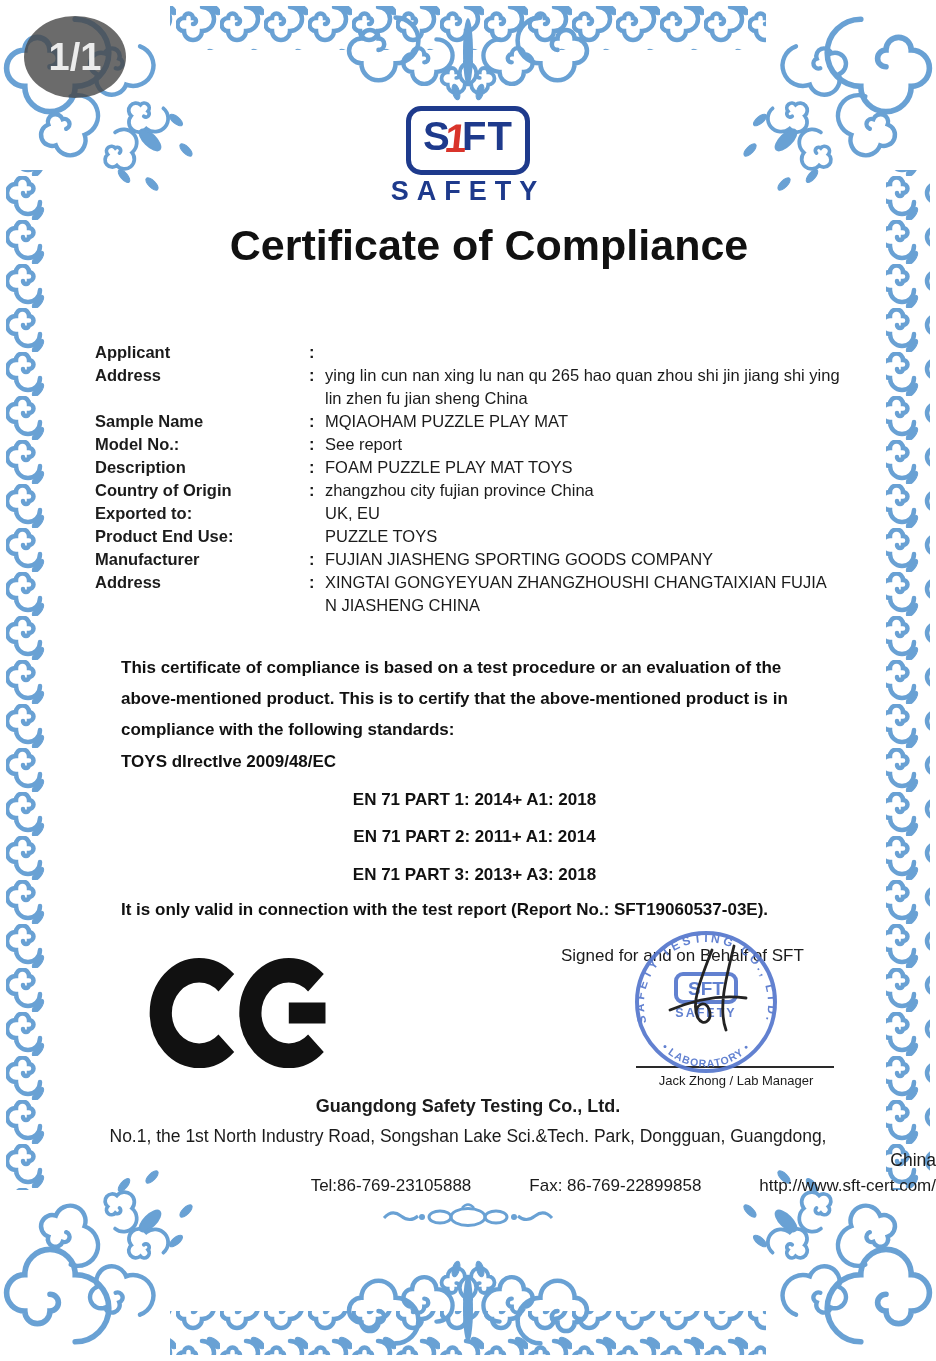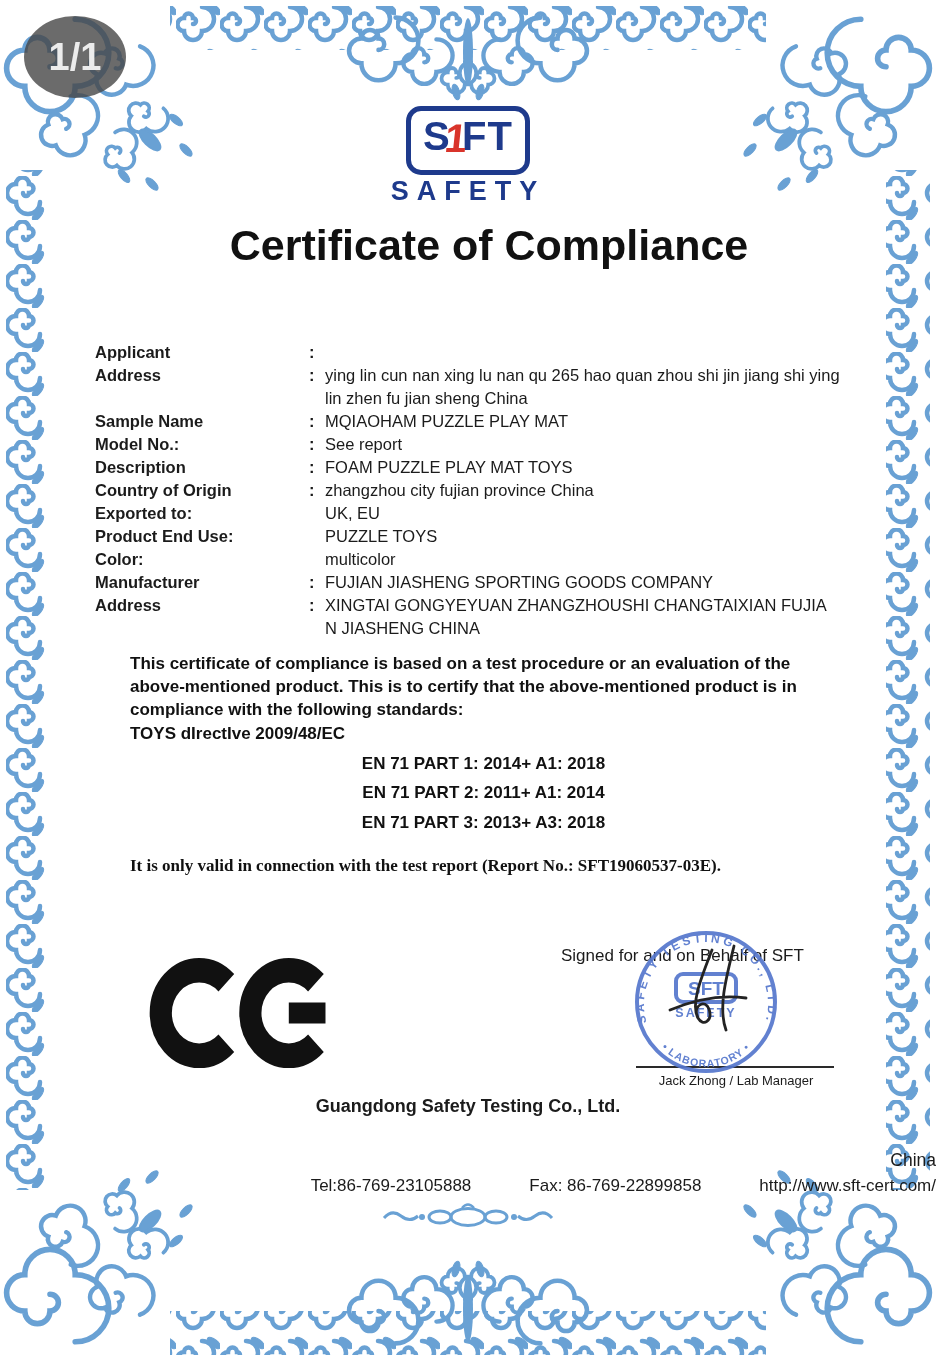--- a/index.html
+++ b/index.html
@@ -37,25 +37,25 @@
   .cert-line b{font-weight:bold;}
   .cert-line .sep{margin:0 6px;}
 
   .fields{top:341px;left:95px;width:755px;}
   .frow{display:grid;grid-template-columns:214px 16px 1fr;font-size:16.5px;
     line-height:23px;}
   .frow .lab{font-weight:bold;}
   .frow .col{font-weight:bold;}
   .frow .val{white-space:pre-line;}
 
-  .statement{top:652px;left:130px;width:707px;font-weight:bold;font-size:17px;
-    line-height:23px;color:#111;}
+  .statement{top:652px;left:121px;width:707px;font-weight:bold;font-size:17px;
+    line-height:31px;color:#111;}
   .std{margin-top:1px;}
   .std.gap{margin-top:6.5px;text-align:center;}
-  .validity{margin-top:20px;font-family:Liberation Serif, serif;}
+  .validity{margin-top:4px;}
 
   .ce{left:148px;top:956px;z-index:1;}
   .signed-for{left:561px;top:946px;font-size:17px;white-space:nowrap;}
   .stamp{left:630px;top:926px;z-index:2;}
   .sig-line{left:636px;top:1066px;width:198px;border-top:2px solid #2a2a2a;}
   .signatory{left:636px;top:1073px;width:200px;text-align:center;font-size:13px;}
 
   .f-company{top:1096px;left:0;width:100%;text-align:center;font-weight:bold;
     font-size:18px;}
   .f-addr1{top:1126px;left:0;width:100%;text-align:center;font-size:17.5px;}
@@ -171,25 +171,20 @@
       <span class="lab">Exported to:</span>
       <span class="col"></span>
       <span class="val">UK, EU</span>
     </div>
     <div class="frow">
       <span class="lab">Product End Use:</span>
       <span class="col"></span>
       <span class="val">PUZZLE TOYS</span>
     </div>
     <div class="frow">
-      <span class="lab">Color:</span>
-      <span class="col"></span>
-      <span class="val">multicolor</span>
-    </div>
-    <div class="frow">
       <span class="lab">Manufacturer</span>
       <span class="col">:</span>
       <span class="val">FUJIAN JIASHENG SPORTING GOODS COMPANY</span>
     </div>
     <div class="frow">
       <span class="lab">Address</span>
       <span class="col">:</span>
       <span class="val">XINGTAI GONGYEYUAN ZHANGZHOUSHI CHANGTAIXIAN FUJIA
 N JIASHENG CHINA</span>
     </div>
@@ -231,20 +226,21 @@
       <text x="0" y="-7" text-anchor="middle" font-size="19" font-weight="bold" fill="#5577cd">SFT</text>
       <text x="0" y="15" text-anchor="middle" font-size="12.5" font-weight="bold" fill="#5577cd" letter-spacing="2">SAFETY</text>
     </g>
     <path d="M 6 -52 C -4 -26 -16 2 -8 16 C -3 25 7 19 3 7 C -1 -3 -12 3 -9 14 M 28 -56 C 20 -24 12 6 20 28 M -36 8 C -12 -2 12 -8 40 -4" fill="none" stroke="#232323" stroke-width="2.8" stroke-linecap="round"></path>
   </svg>
 
   <div class="abs sig-line"></div>
   <div class="abs signatory">Jack Zhong / Lab Manager</div>
 
   <div class="abs f-company">Guangdong Safety Testing Co., Ltd.</div>
+  <div class="abs f-addr1">No.1, the 1st North Industry Road, Songshan Lake Sci.&amp;Tech. Park, Dongguan, Guangdong,</div>
   <div class="abs f-addr2">China</div>
   <div class="abs f-contact">
     <span>Tel:86-769-23105888</span>
     <span>Fax: 86-769-22899858</span>
     <span>http://www.sft-cert.com/</span>
   </div>
 
   <div class="abs divider">
     <svg width="184" height="28" viewBox="0 0 184 28">
       <g fill="none" stroke="#69a1d4" stroke-width="3">

